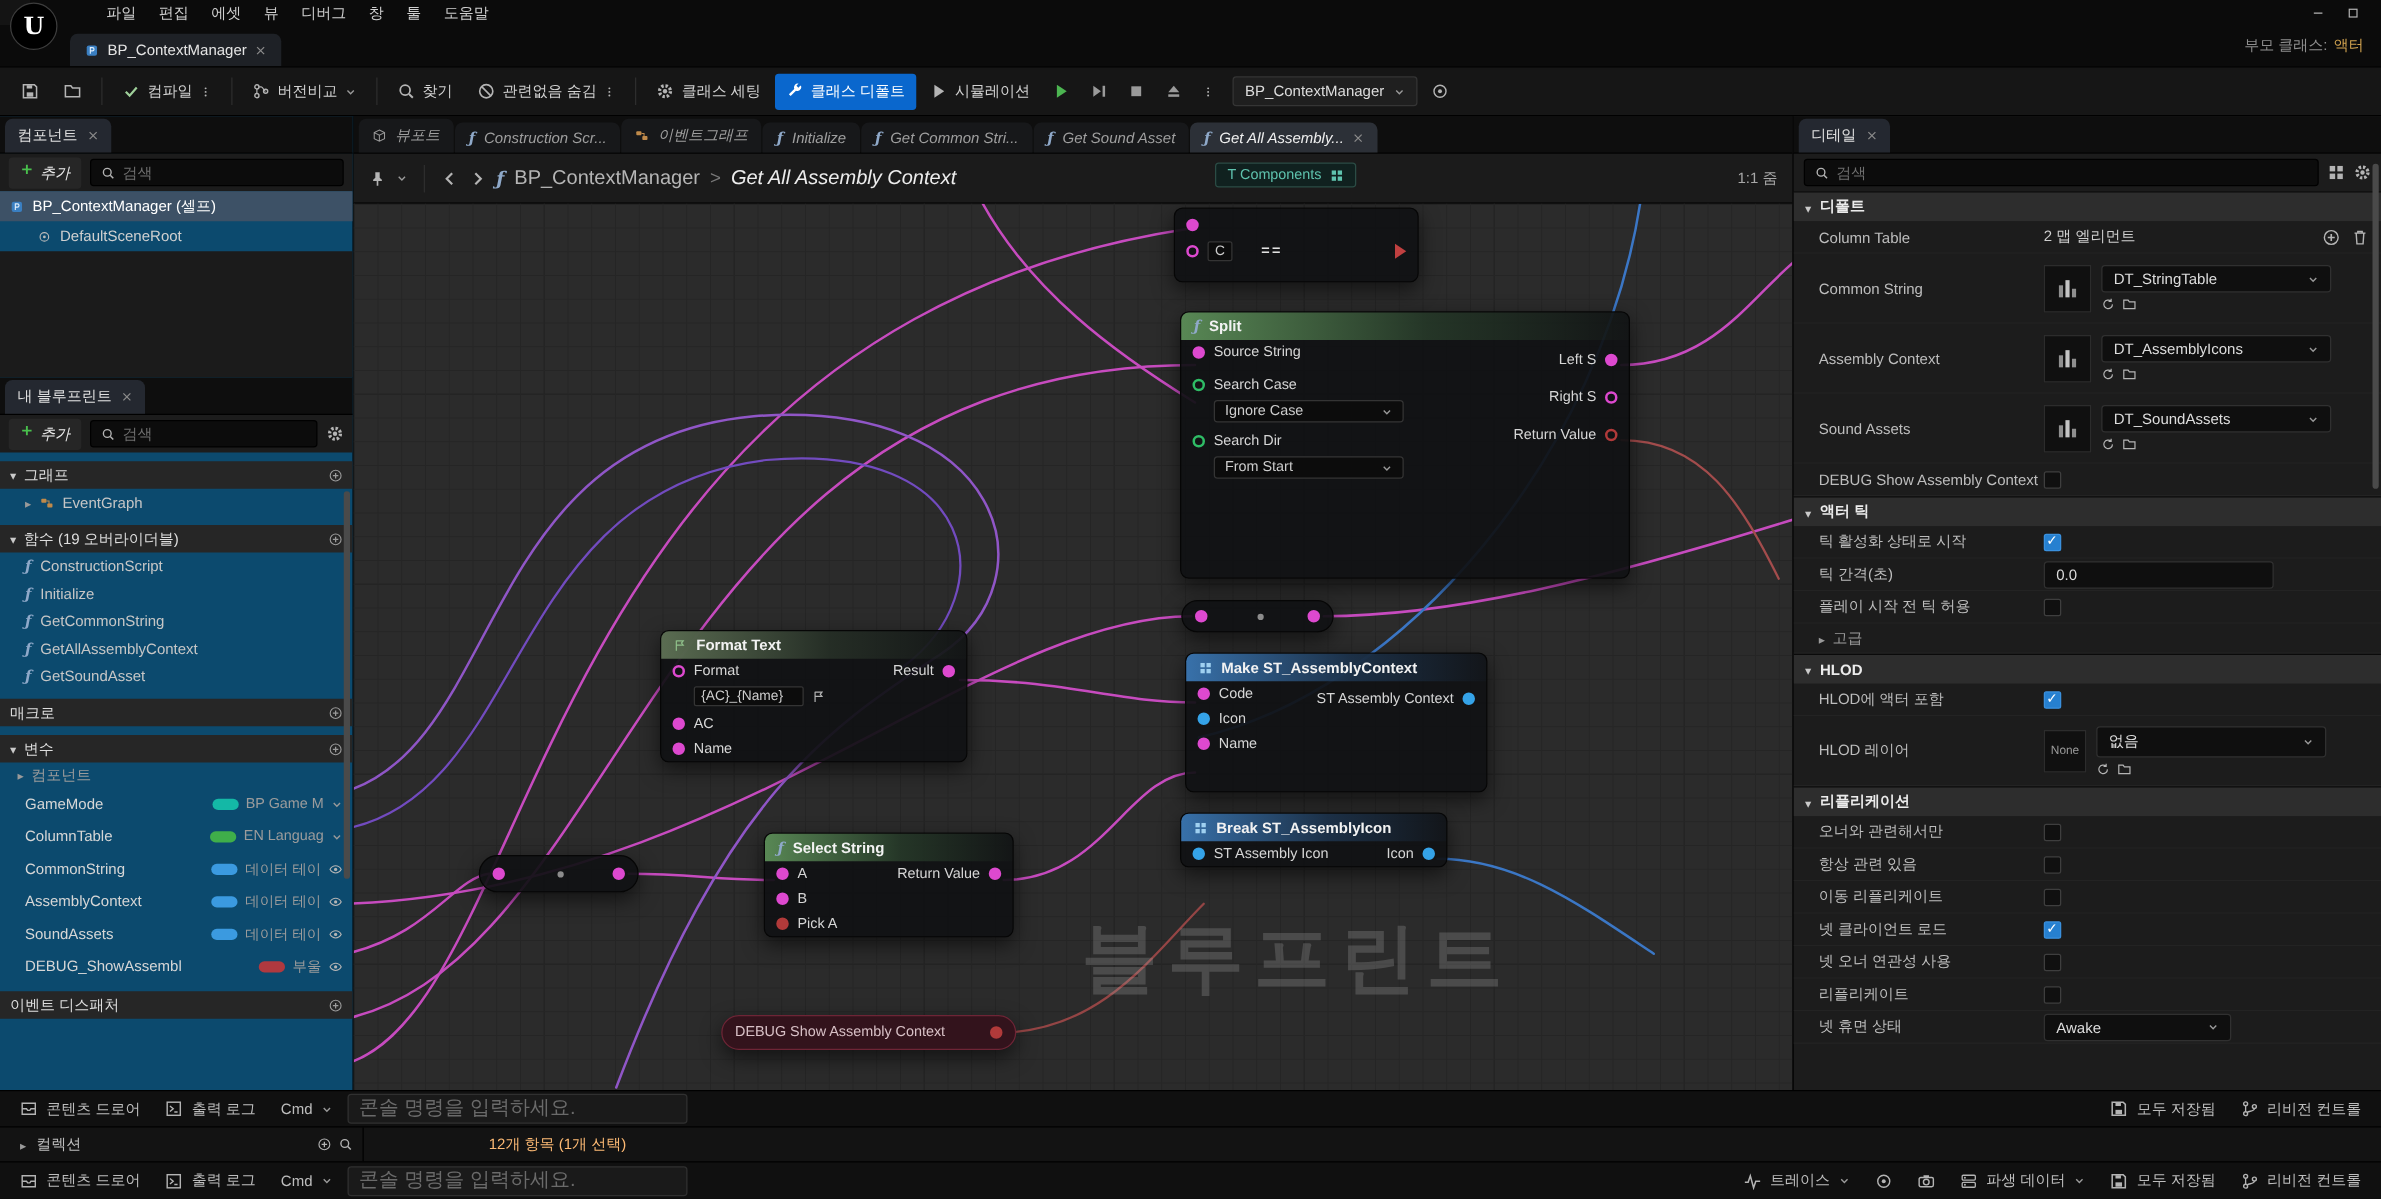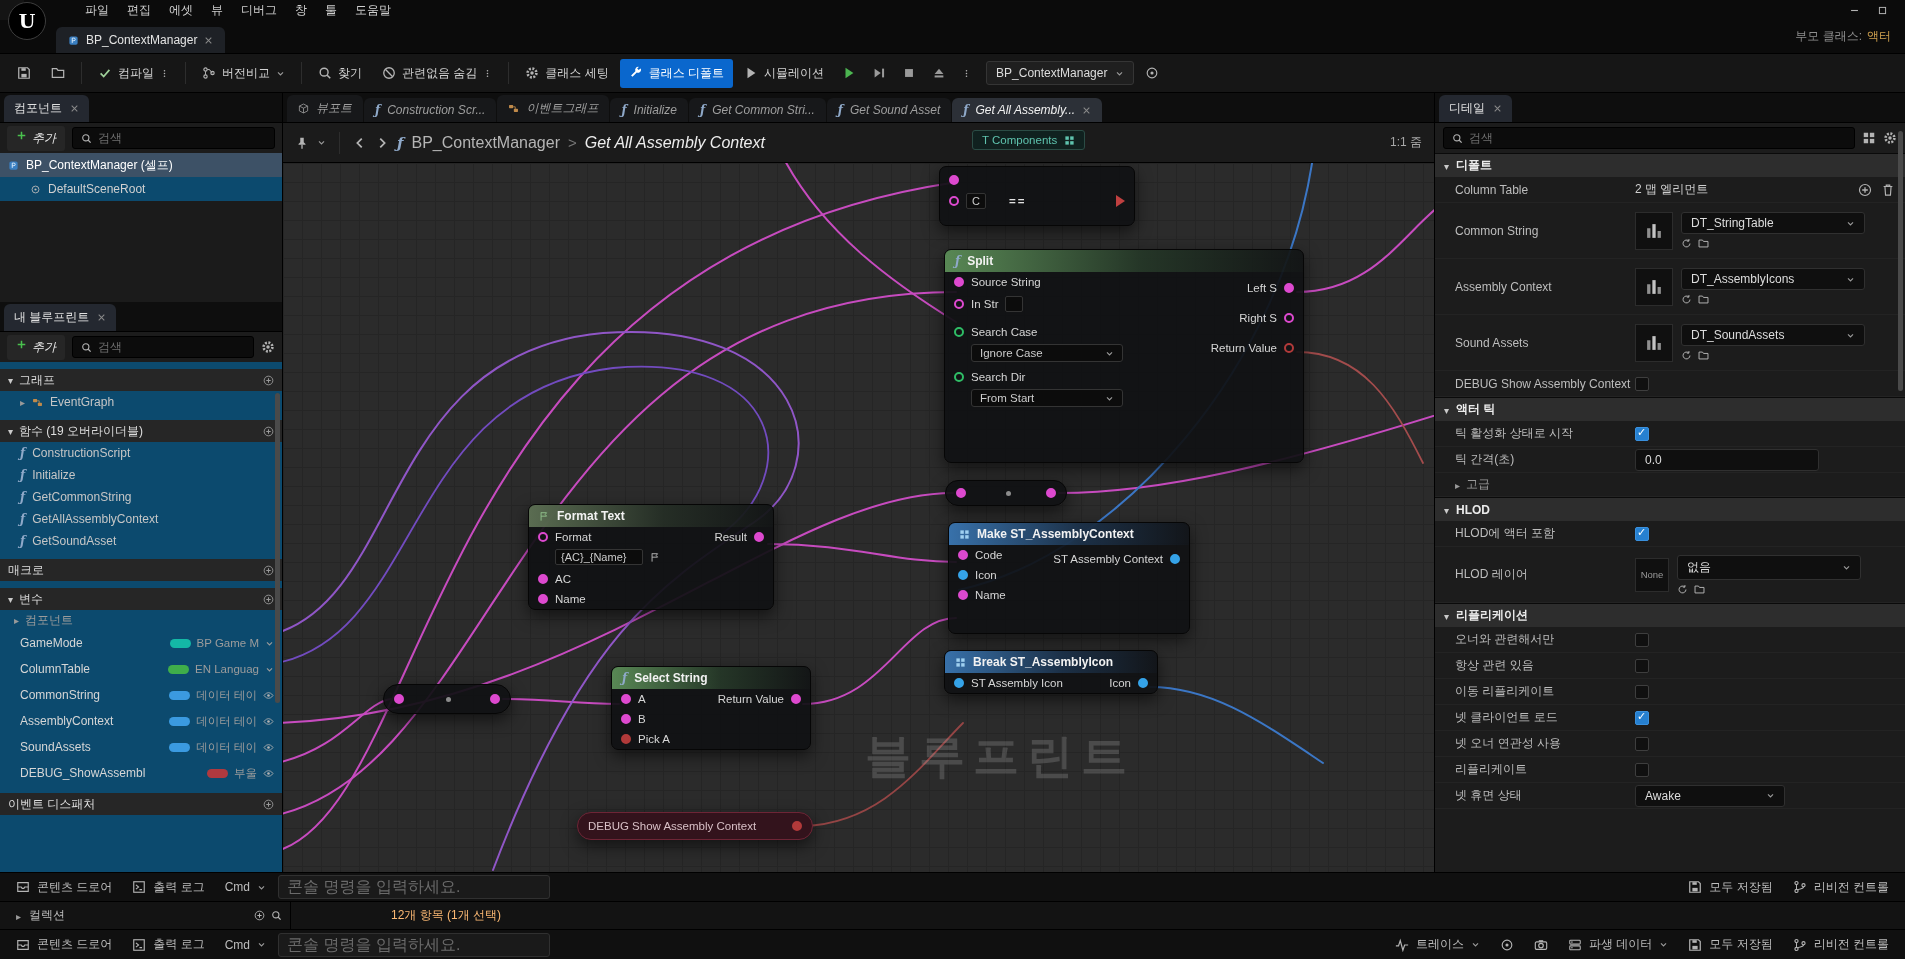--- a/index.html
+++ b/index.html
@@ -86,21 +86,21 @@
 
   .canvas { position:relative; flex:1; overflow:hidden;
     background-color:#2b2b2b;
     background-image:
       linear-gradient(#252525 1px,transparent 1px),
       linear-gradient(90deg,#252525 1px,transparent 1px),
       linear-gradient(#1d1d1d 1px,transparent 1px),
       linear-gradient(90deg,#1d1d1d 1px,transparent 1px);
     background-size:19px 19px,19px 19px,152px 152px,152px 152px; }
   .wires { position:absolute; inset:0; }
-  .watermark { position:absolute; left:582px; top:563px; font-size:46px; font-weight:bold; letter-spacing:8px; color:rgba(170,170,170,0.25); }
+  .watermark { position:absolute; left:582px; top:563px; font-size:61px; font-weight:bold; letter-spacing:8px; color:rgba(170,170,170,0.25); }
 
   .node { position:absolute; background:rgba(16,17,19,0.93); border:1px solid #060606; border-radius:7px; box-shadow:0 6px 16px rgba(0,0,0,0.55); font-size:11.5px; color:#d6d6d6; }
   .nhead { display:flex; align-items:center; gap:7px; padding:4px 10px; border-radius:6px 6px 0 0; font-weight:bold; color:#f2f2f2; font-size:12px; white-space:nowrap; }
   .nhead.green { background:linear-gradient(90deg,rgba(92,142,88,.95),rgba(52,82,54,.55) 55%,rgba(30,40,32,.12)); }
   .nhead.blue  { background:linear-gradient(90deg,rgba(58,118,178,.95),rgba(36,72,112,.55) 55%,rgba(24,40,60,.12)); }
   .nhead.olive { background:linear-gradient(90deg,rgba(98,118,88,.9),rgba(56,72,54,.5) 55%,rgba(30,40,32,.12)); }
   .prow { display:flex; align-items:center; gap:7px; padding:4px 9px; white-space:nowrap; }
   .prow.r { position:absolute; right:0; padding:4px 9px; }
   .pin { width:10px; height:10px; border-radius:50%; border:2px solid var(--c); flex:none; }
   .pin.f { background:var(--c); }
@@ -753,25 +753,20 @@
 
         <div class="node" style="left:661px; top:86px; width:360px; height:214px;">
           <div class="nhead green">
               <span class="fic"></span>
               <span>Split</span>
             </div>
           <div class="prow">
               <span class="pin pink f"></span>
               <span>Source String</span>
             </div>
-          <div class="prow">
-              <span class="pin pink"></span>
-              <span>In Str</span>
-              <span class="mini-input"></span>
-            </div>
           <div class="prow" style="margin-top:6px;">
               <span class="pin green"></span>
               <span>Search Case</span>
             </div>
           <div class="ncombo">
               <span>Ignore Case</span>
               <svg class="chev">
                 <use href="#i-chevdown"></use>
               </svg>
             </div>
@@ -1049,20 +1044,26 @@
         <div class="dval">
             <span class="cb on"></span>
           </div>
       </div>
       <div class="drow">
         <span class="dlabel">틱 간격(초)</span>
         <div class="dval">
             <span class="tinput">0.0</span>
           </div>
       </div>
+      <div class="drow">
+        <span class="dlabel">플레이 시작 전 틱 허용</span>
+        <div class="dval">
+            <span class="cb"></span>
+          </div>
+      </div>
       <div class="drow" style="min-height:24px;">
         <span class="dlabel adv ib" style="gap:6px;">
             <span class="tri-r"></span>
             <span>고급</span>
           </span>
       </div>
 
       <div class="dsec">
           <span class="tri-d"></span>
           <span>HLOD</span>

